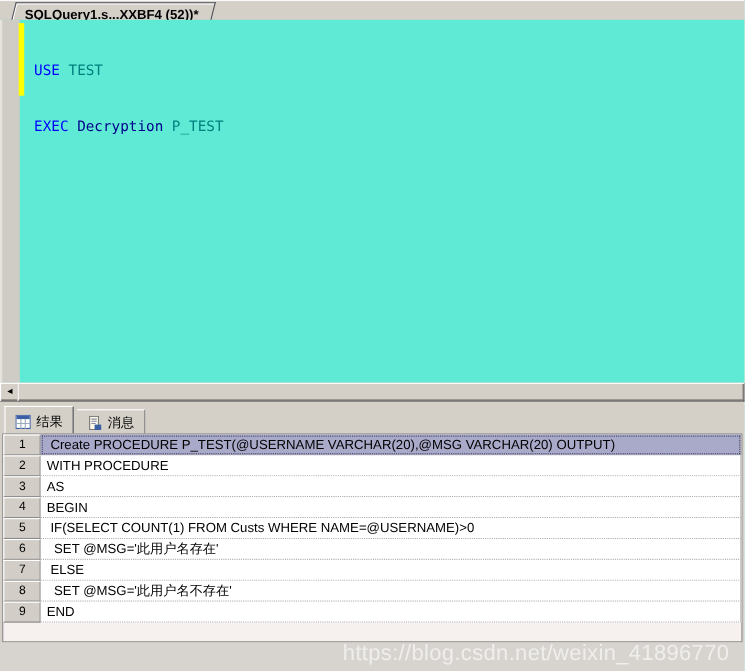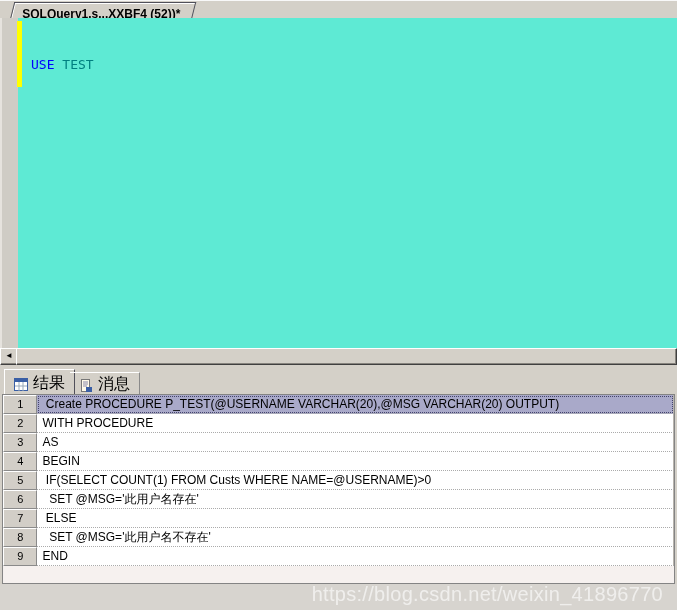--- a/index.html
+++ b/index.html
@@ -28,21 +28,21 @@
           border-top:1px solid #fff;border-left:1px solid #fff;
           border-right:1px solid #404040;border-bottom:1px solid #404040;
           box-shadow:inset -1px -1px 0 #87847e;
           font-size:8px;line-height:13px;text-align:center;color:#000;}
   .hs-thumb{position:absolute;left:16px;top:0;right:0;height:15px;background:#d4d0c8;
           border-top:1px solid #fff;border-left:1px solid #fff;
           border-right:1px solid #404040;border-bottom:1px solid #404040;
           box-shadow:inset -1px -1px 0 #87847e;}
   
   .res-tabstrip{position:absolute;top:368px;left:0;right:0;height:26px;background:#d4d0c8;}
-  .res-tab{position:absolute;display:flex;align-items:center;gap:5px;font-size:16px;
+  .res-tab{position:absolute;display:flex;align-items:center;gap:5px;font-size:12px;
            padding:1px 9px;white-space:nowrap;}
   .res-tab.active{left:4px;top:1px;height:24px;background:#d4d0c8;
            border-top:1px solid #fff;border-left:1px solid #fff;border-right:1px solid #50505a;}
   .res-tab.inactive{left:70px;top:4px;height:20px;border-right:1px solid #8a8a8a;
            border-top:1px solid #fff;}
   .tab-icon{display:inline-block;width:14px;height:13px;}
   
   .grid{position:absolute;top:394px;left:2px;width:673px;height:190px;background:#f6f1ef;
         border:1px solid #848484;box-sizing:border-box;}
   .grid-header{display:flex;height:17px;}
@@ -76,20 +76,21 @@
     <div class="doc-tab">
       <span class="doc-tab-label">SQLQuery1.s...XXBF4 (52))*</span>
     </div>
   </div>
 
   <div class="editor">
     <div class="sel-margin"></div>
     <div class="change-bar"></div>
     <div class="code">
       <div><span class="tk-kw">USE </span><span class="tk-obj">TEST</span></div>
+      <div><span class="tk-kw">EXEC </span><span class="tk-proc">Decryption </span><span class="tk-obj">P_TEST</span></div>
     </div>
   </div>
 
   <div class="hscroll">
     <div class="hs-btn">
       <span>◄</span>
     </div>
     <div class="hs-thumb"></div>
   </div>
 

